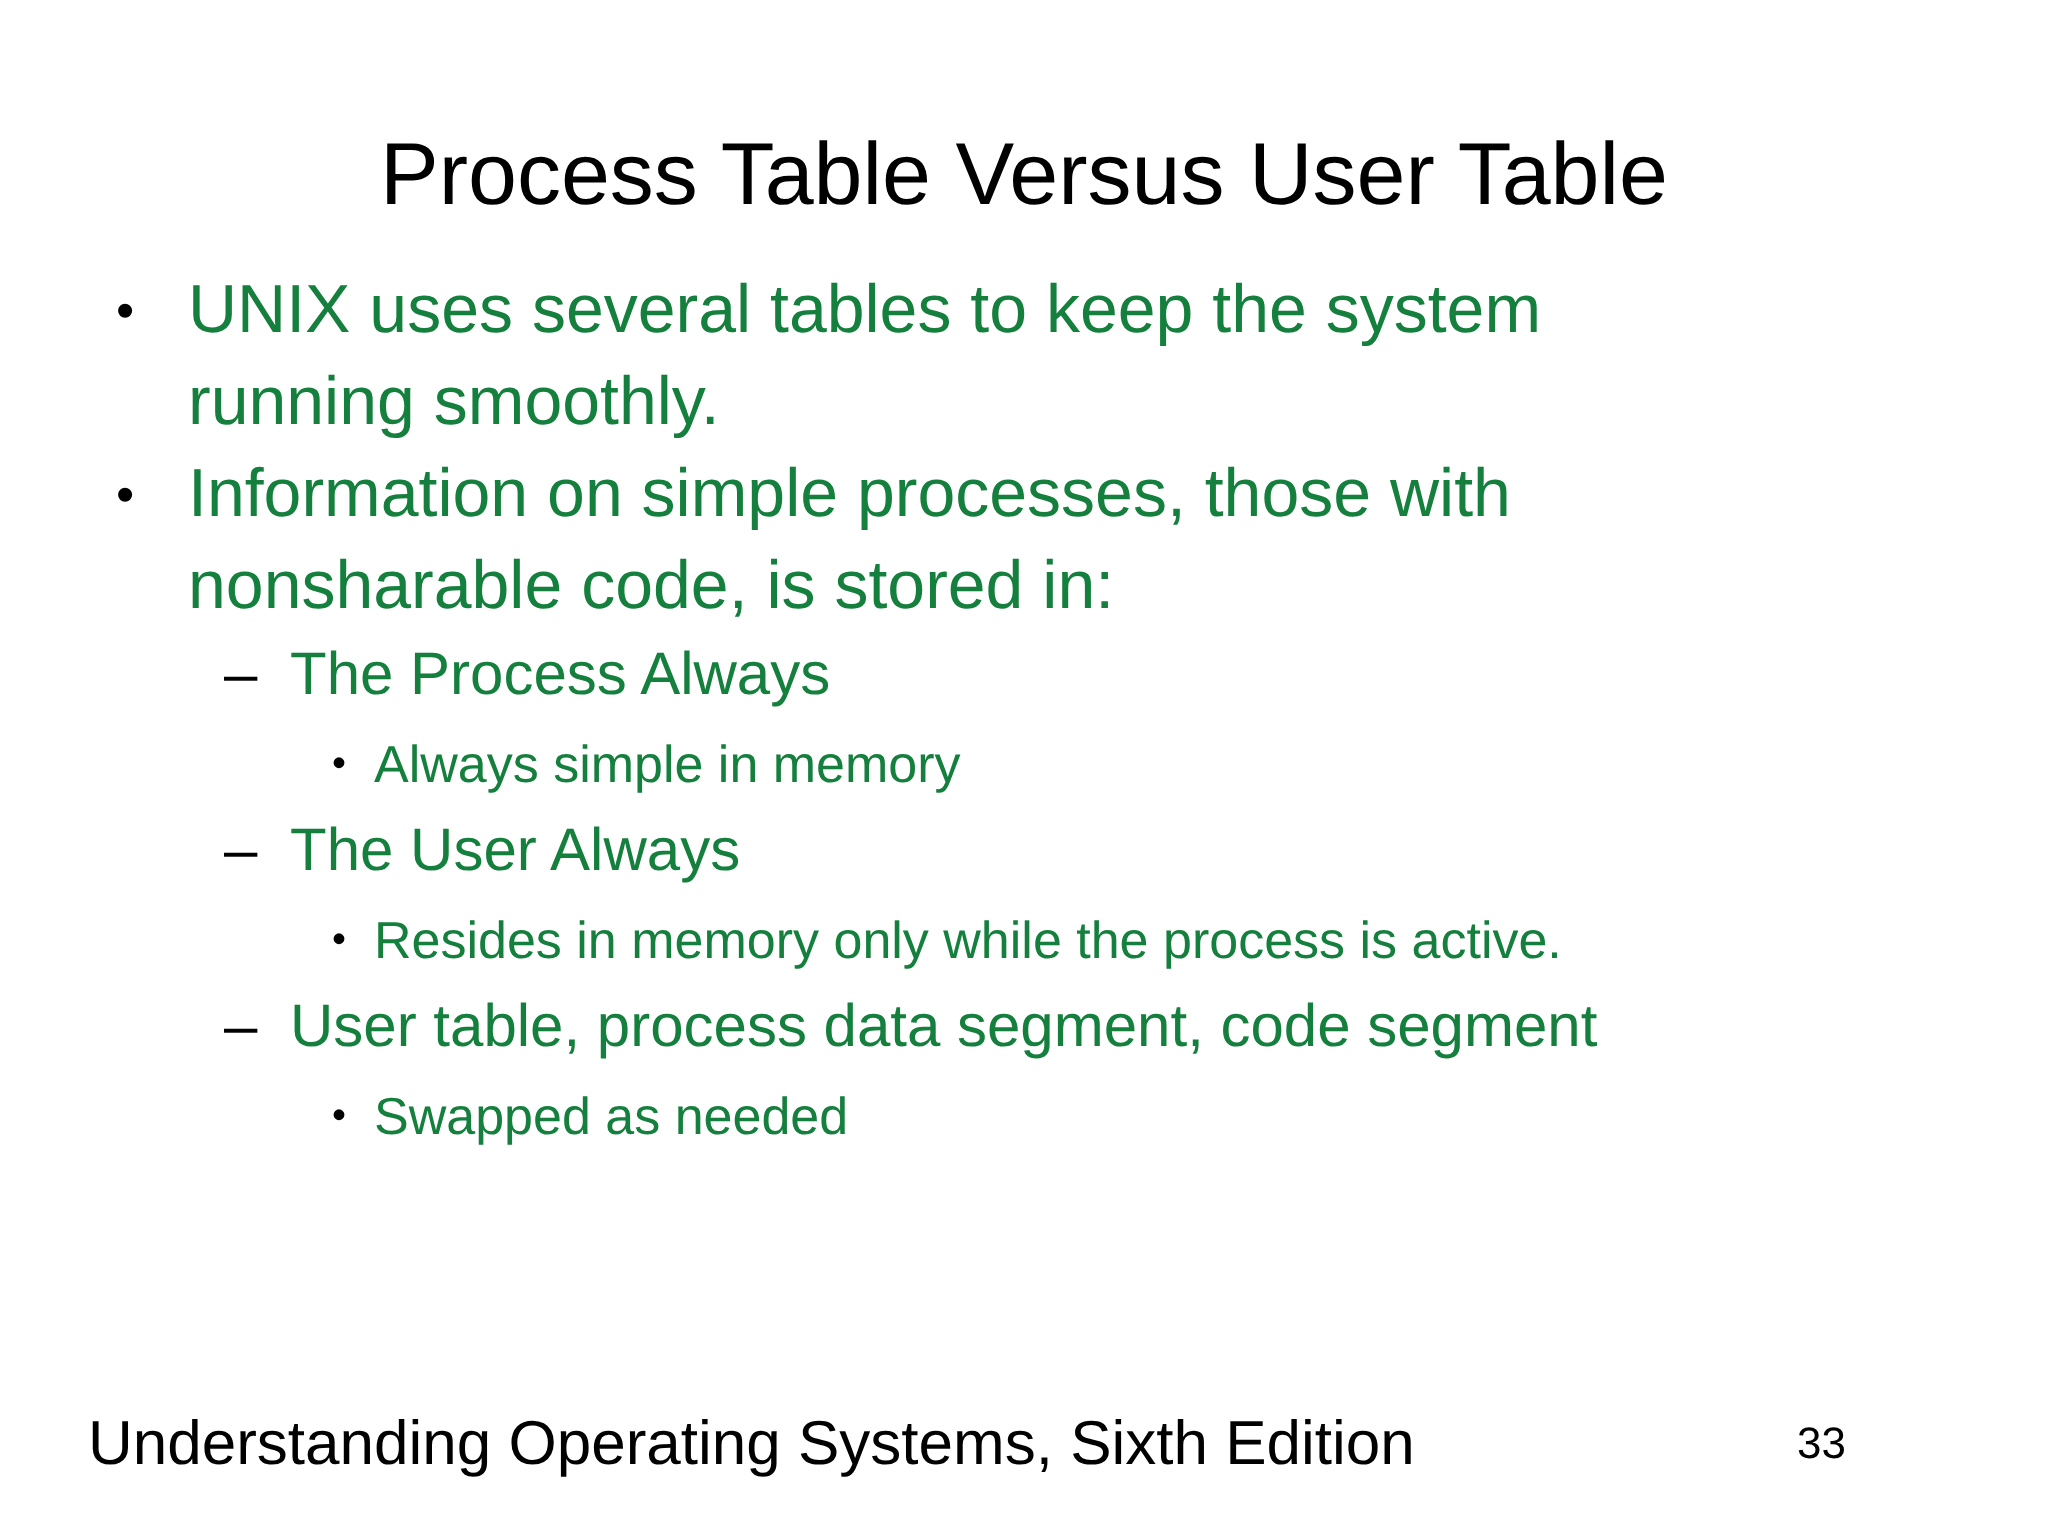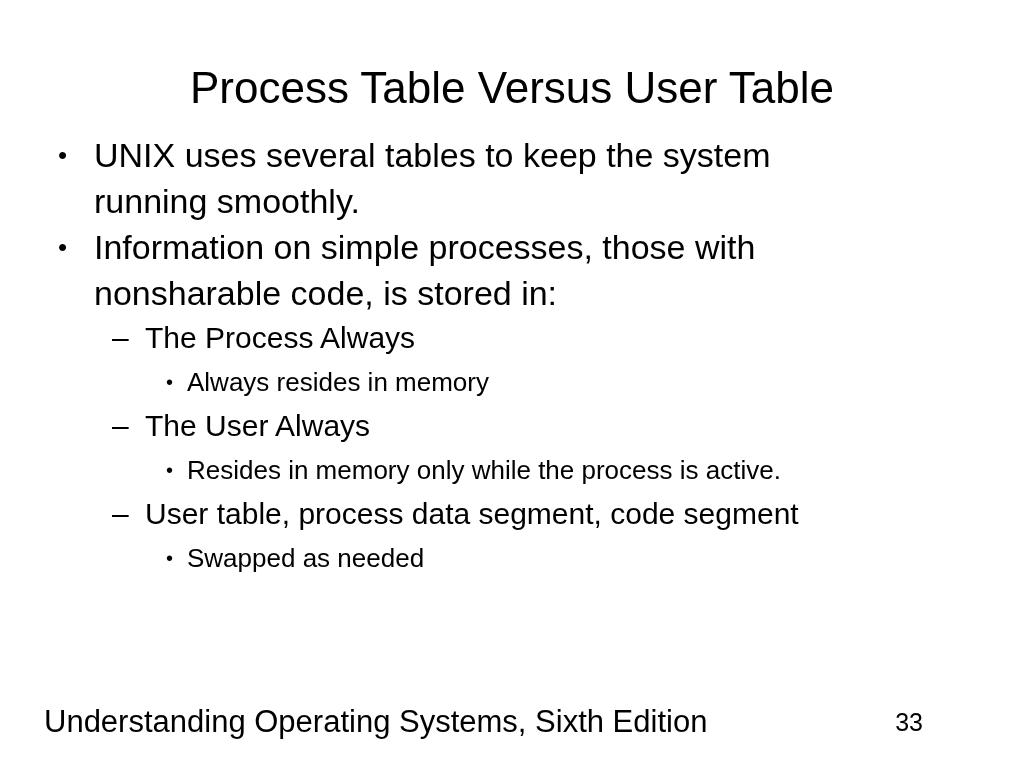--- a/index.html
+++ b/index.html
@@ -56,21 +56,21 @@
 
   .bullet-marker {
     flex: 0 0 auto;
     text-align: left;
     color: #000000;
     font-weight: normal;
   }
 
   .bullet-text {
     flex: 1 1 auto;
-    color: #000000;
+    color: #15803d;
   }
 
   
   .lvl1 {
     font-size: 34px;
     line-height: 46px;
     margin-bottom: 0px;
   }
   .lvl1 .bullet-marker {
     width: 36px;
@@ -121,21 +121,21 @@
   }
 
   .footer-note {
     font-size: 31px;
     line-height: 32px;
     color: #000000;
     white-space: nowrap;
   }
 
   .footer-pagenum {
-    font-size: 25px;
+    font-size: 22px;
     line-height: 32px;
     color: #000000;
     margin-right: 57px;
     white-space: nowrap;
   }
 </style>
 </head>
 <body>
 
 <div class="slide">
@@ -151,21 +151,21 @@
       <div class="bullet-row lvl1">
         <span class="bullet-marker">•</span>
         <span class="bullet-text">Information on simple processes, those with nonsharable code, is stored in:</span>
       </div>
       <div class="bullet-row lvl2">
         <span class="bullet-marker">–</span>
         <span class="bullet-text">The Process Always</span>
       </div>
       <div class="bullet-row lvl3">
         <span class="bullet-marker">•</span>
-        <span class="bullet-text">Always resides in memory</span>
+        <span class="bullet-text">Always simple in memory</span>
       </div>
       <div class="bullet-row lvl2">
         <span class="bullet-marker">–</span>
         <span class="bullet-text">The User Always</span>
       </div>
       <div class="bullet-row lvl3">
         <span class="bullet-marker">•</span>
         <span class="bullet-text">Resides in memory only while the process is active.</span>
       </div>
       <div class="bullet-row lvl2">

